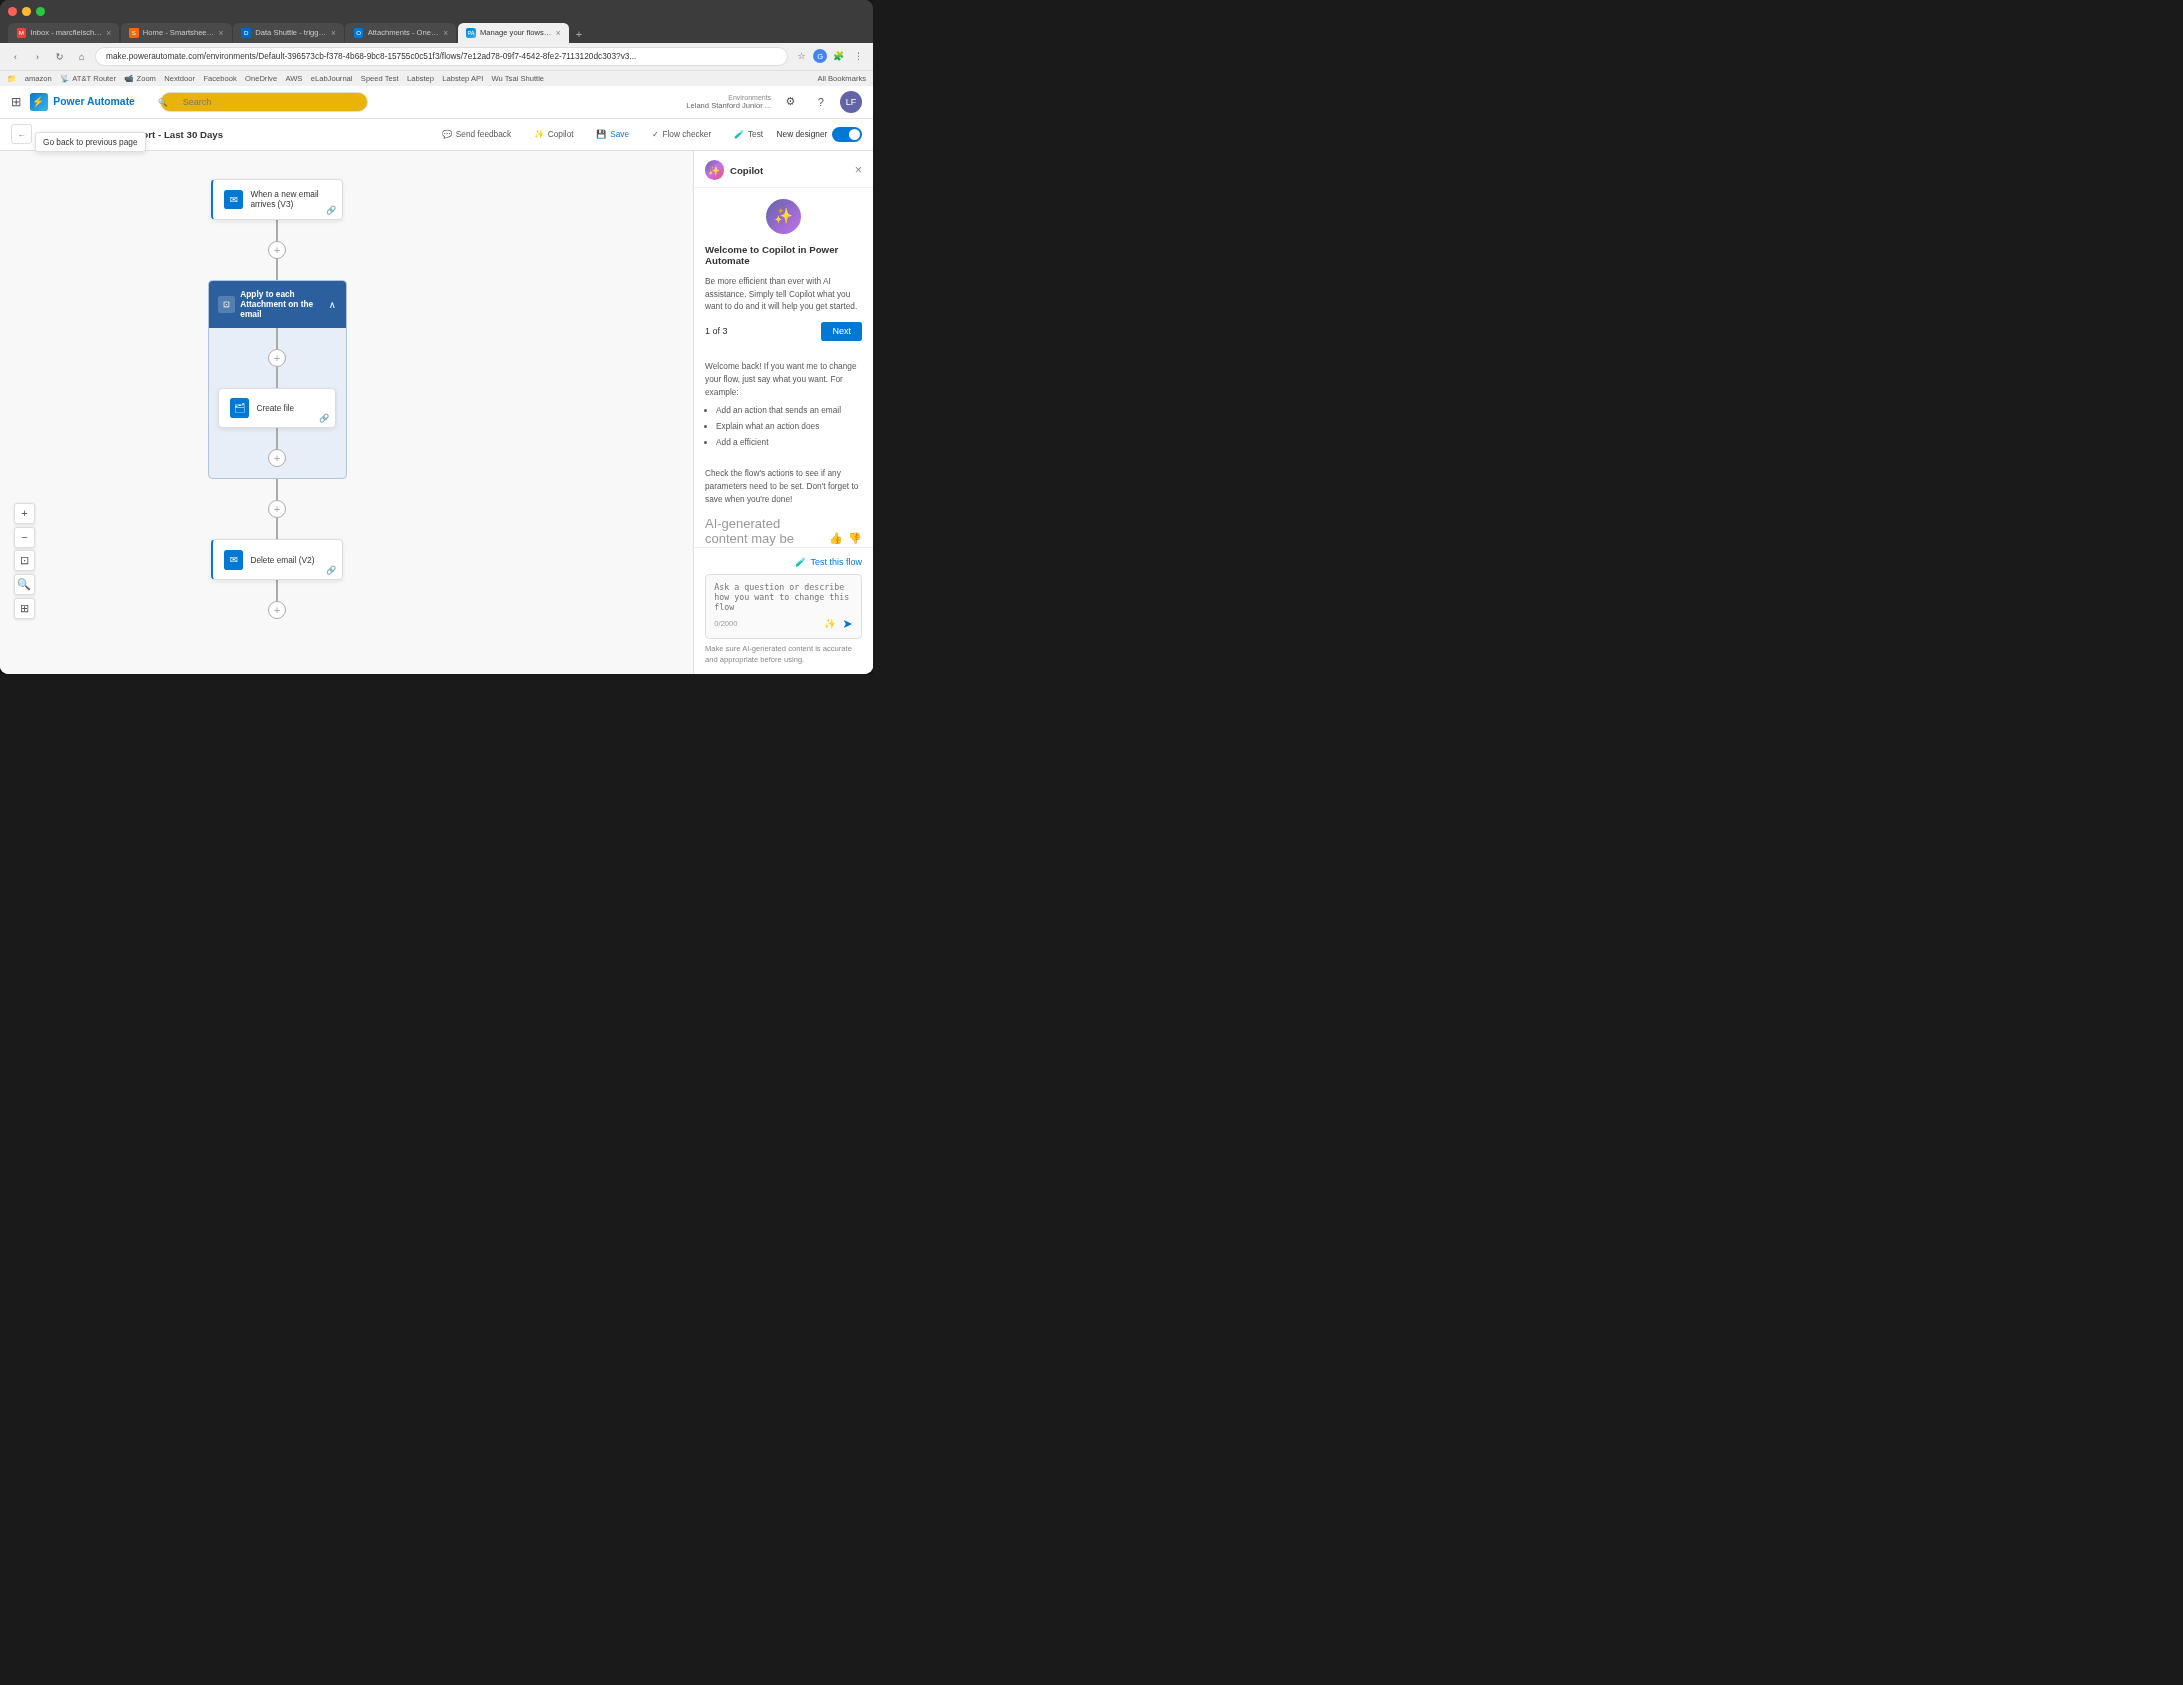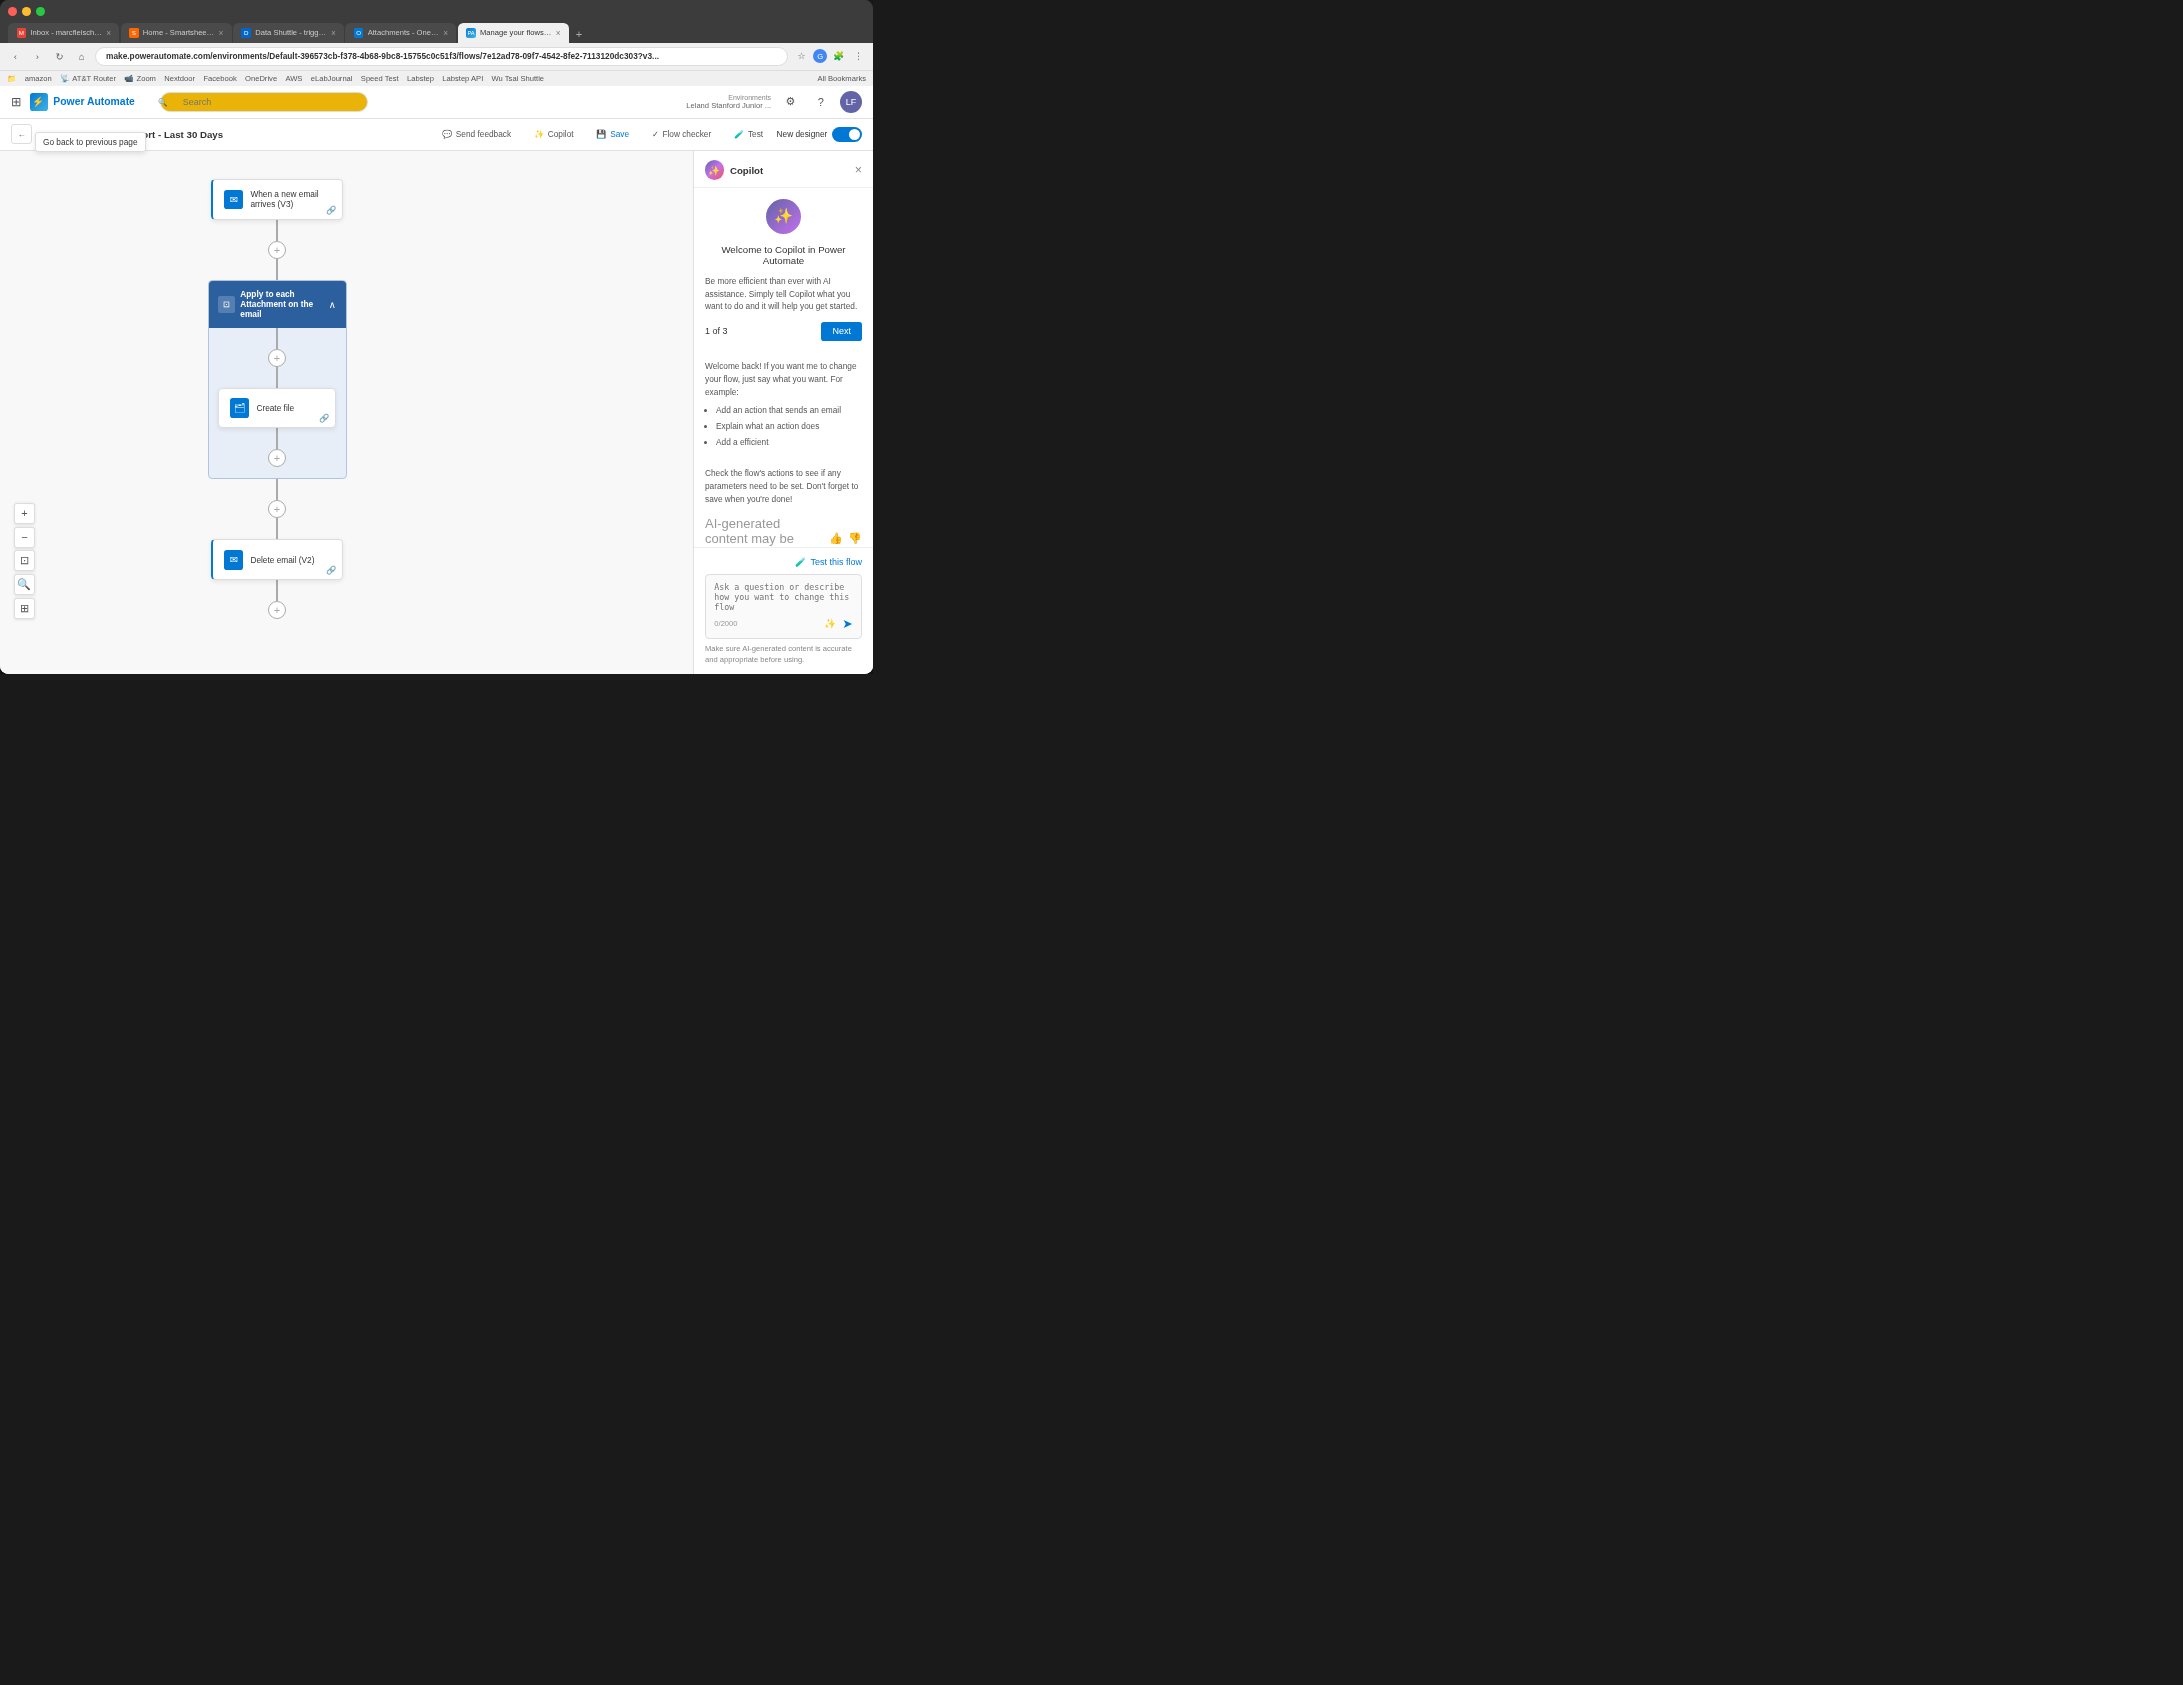--- a/index.html
+++ b/index.html
@@ -113,21 +113,20 @@
       flex: 1;
       background: white;
       border-radius: 14px;
       padding: 3.5px 9.7px;
       font-size: 8.3px;
       color: #333;
       border: 0.7px solid #ddd;
       overflow: hidden;
       text-overflow: ellipsis;
       white-space: nowrap;
-      font-weight: bold;
     }
     .toolbar-icons {
       display: flex; gap: 4.2px; align-items: center;
     }
     .toolbar-icon {
       width: 15.2px; height: 15.2px;
       border-radius: 50%;
       display: flex; align-items: center; justify-content: center;
       font-size: 9px; color: #555; cursor: pointer;
     }
@@ -470,22 +469,21 @@
     }
     .copilot-welcome-circle {
       width: 35px; height: 35px;
       background: linear-gradient(135deg, #6264a7, #c471ed);
       border-radius: 50%;
       margin: 0 auto;
       display: flex; align-items: center; justify-content: center;
       color: white; font-size: 15.2px;
     }
     .copilot-welcome-title {
-      font-size: 9.7px; font-weight: 400; color: #333;
-      text-align: center;
+      font-size: 9.7px; font-weight: 700; color: #333;
     }
     .copilot-welcome-desc {
       font-size: 8.3px; color: #555; line-height: 1.5;
     }
     .copilot-progress-row {
       display: flex; align-items: center; justify-content: space-between;
     }
     .copilot-progress-text {
       font-size: 9px; color: #333;
     }

